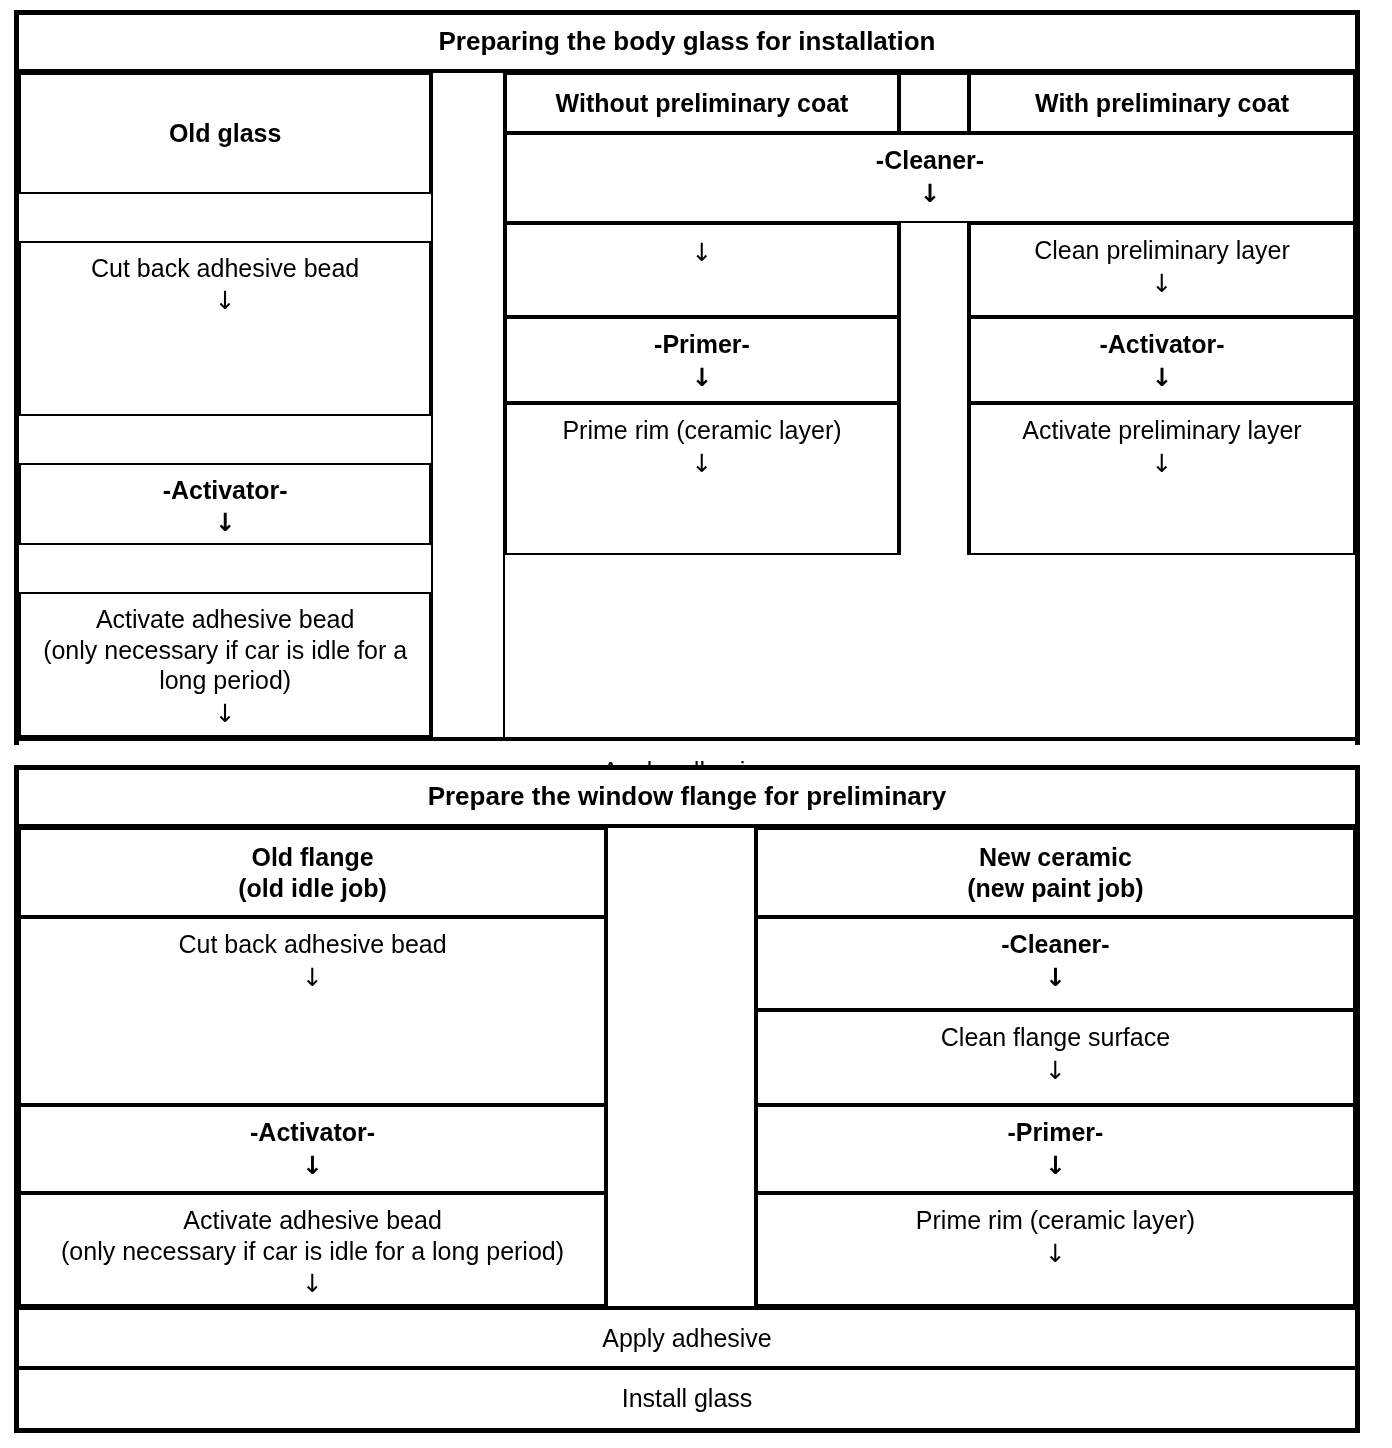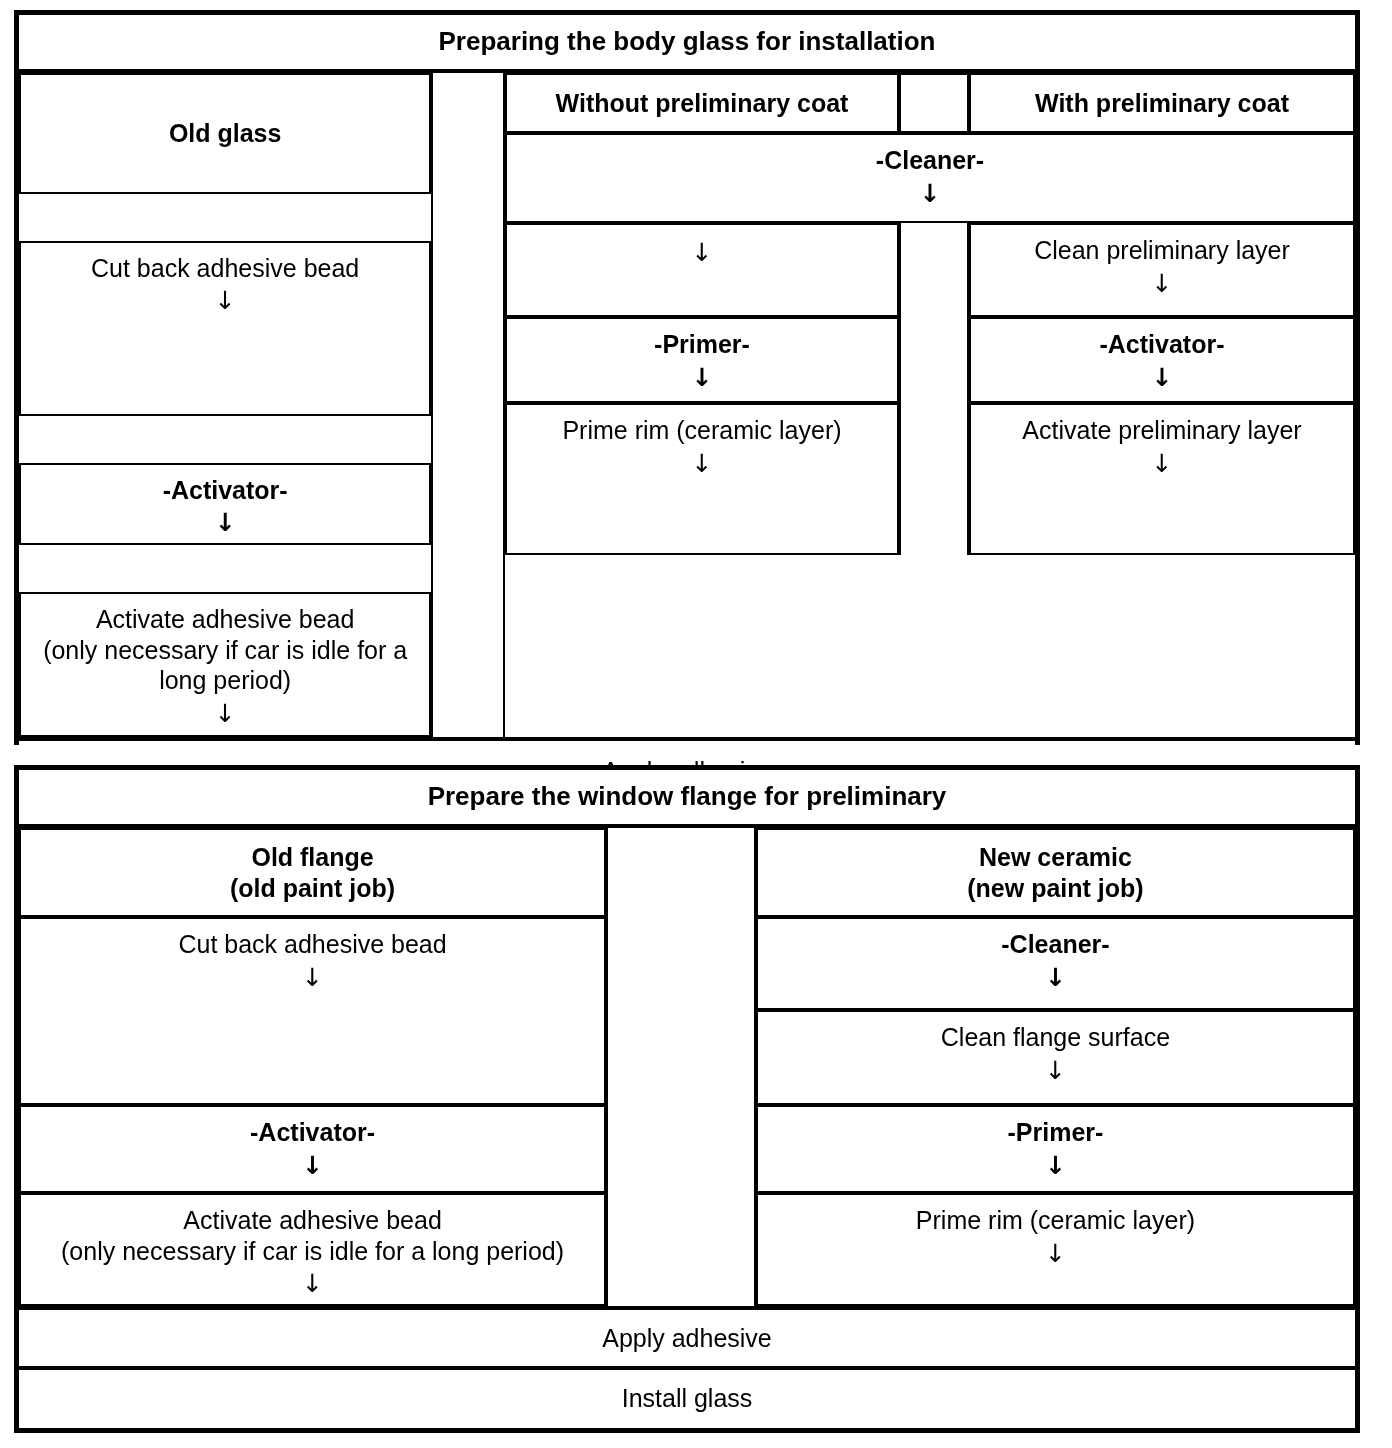--- a/index.html
+++ b/index.html
@@ -264,21 +264,21 @@
 
     <div class="row" id="t2-title">
       <div class="cell bold">Prepare the window flange for preliminary</div>
     </div>
 
     <div class="row" id="t2-body">
 
       <div class="t1-colstack t2-left">
         <div class="cell bold center-v t2-l-head">
           <span class="txt">Old flange</span>
-          <span class="txt">(old paint job)</span>
+          <span class="txt">(old idle job)</span>
         </div>
 
         <div class="cell t2-l-cut">
           <span class="txt">Cut back adhesive bead</span>
           <span class="arrow">↓</span>
         </div>
 
         <div class="cell bold t2-l-act">
           <span class="txt">-Activator-</span>
           <span class="arrow">↓</span>

